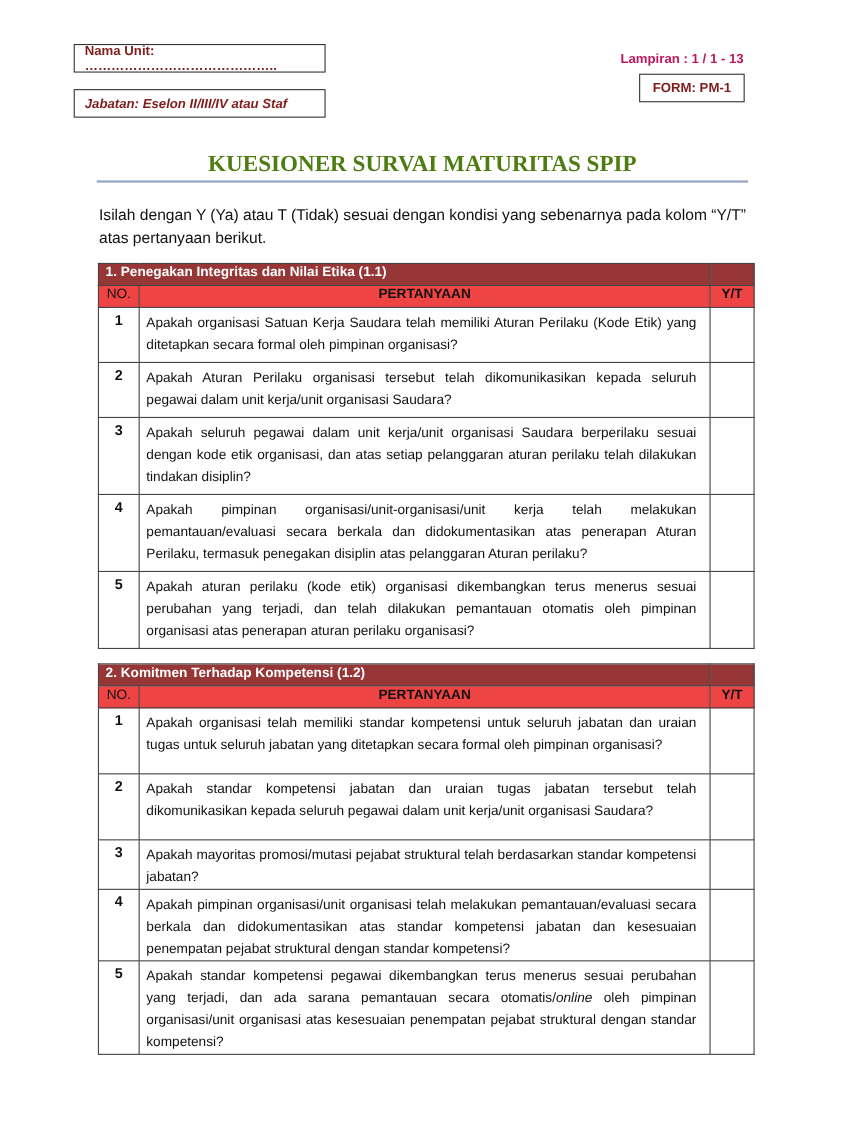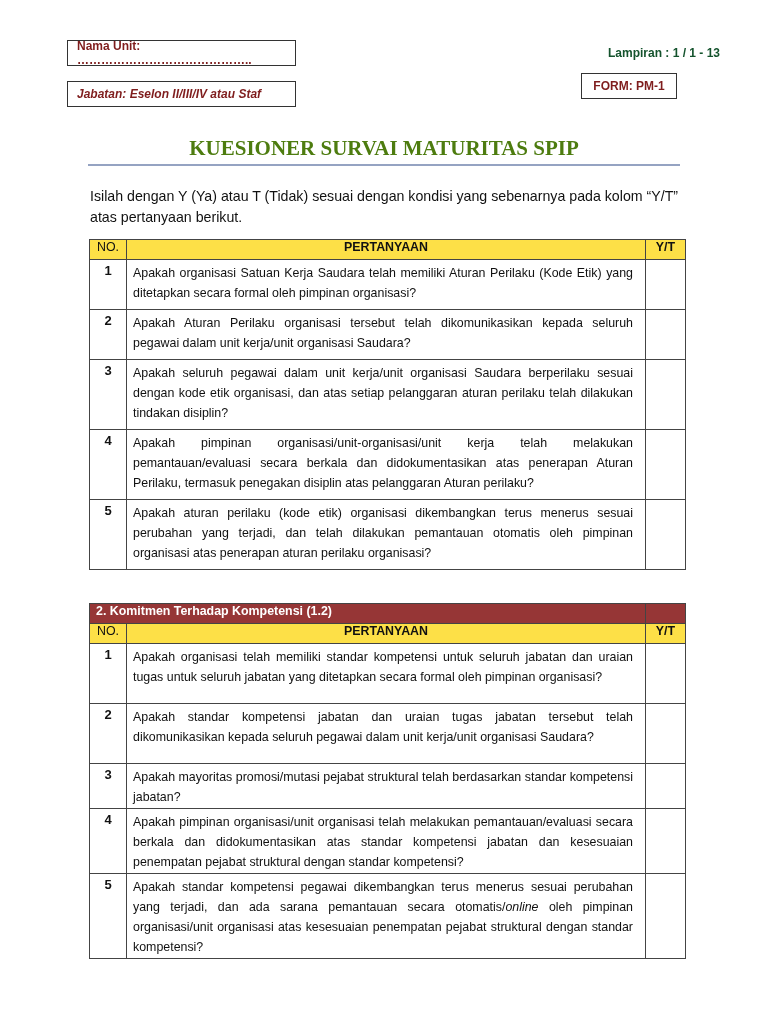--- a/index.html
+++ b/index.html
@@ -7,41 +7,41 @@
       width: 768px; height: 1024px; position: relative; overflow: hidden;
       font-family: "Liberation Sans", "DejaVu Sans", sans-serif; color: #111;
     }
     .box {
       position: absolute; border: 1.5px solid #333; background: #fff;
       font-size: 12px; font-weight: bold; color: #7f1d1d;
       display: flex; align-items: center; box-sizing: border-box; padding-left: 9px;
     }
     #nama-box { left: 67px; top: 40px; width: 229px; height: 26px; }
     #jabatan-box { left: 67px; top: 81px; width: 229px; height: 26px; font-style: italic; }
-    #form-box { left: 581px; top: 73px; width: 96px; height: 26px; padding-left: 0; justify-content: center; }
-    #lampiran { position: absolute; left: 564px; top: 46px; font-size: 12px; font-weight: bold; color: #14532d; margin-left: 44px; }
+    #form-box { left: 581px; top: 67px; width: 96px; height: 26px; padding-left: 0; justify-content: center; }
+    #lampiran { position: absolute; left: 564px; top: 46px; font-size: 12px; font-weight: bold; color: #be185d; }
     #title {
       position: absolute; left: 88px; width: 592px; top: 136px; text-align: center;
       font-family: "Liberation Serif", "DejaVu Serif", serif; font-weight: bold; font-size: 21px; color: #4d7c0f;
     }
     #title-rule { position: absolute; left: 88px; top: 164px; width: 592px; height: 2px; background: #95a3c2; }
     #intro {
       position: absolute; left: 90px; top: 186px; width: 600px;
       font-size: 14.2px; line-height: 21px; color: #111;
     }
     table.q {
       position: absolute; left: 89px; width: 597px; border-collapse: collapse;
       font-size: 12.4px; color: #111; table-layout: fixed;
     }
     #table-1 { top: 239px; }
     #table-2 { top: 603px; }
     table.q td { border: 1.5px solid #444; vertical-align: top; }
     .sec-row td { background: #963636; color: #fff; font-weight: bold; height: 19px; padding: 0 0 0 6px; vertical-align: middle; font-size: 12.4px; }
     .sec-row td.yt-blank { padding: 0; }
-    .hdr-row td { background: #fde047; height: 19px; vertical-align: middle; padding: 0; }
+    .hdr-row td { background: #ef4444; height: 19px; vertical-align: middle; padding: 0; }
     .hdr-row .no-h { text-align: center; font-weight: normal; font-size: 12.4px; }
     .hdr-row .p-h { text-align: center; font-weight: bold; }
     .hdr-row .yt-h { text-align: center; font-weight: bold; }
     td.num { text-align: center; font-weight: bold; font-size: 13px; padding-top: 3px; }
     td.qtext { padding: 3px 12px 6px 6px; line-height: 20px; text-align: justify; }
     td.ans { }
     col.c-no { width: 37px; }
     col.c-yt { width: 40px; }
   </style>
 </head>
@@ -63,20 +63,24 @@
 
 <div id="intro">Isilah dengan Y (Ya) atau T (Tidak) sesuai dengan kondisi yang sebenarnya pada kolom “Y/T” atas pertanyaan berikut.</div>
 
 <table id="table-1" class="q">
   <colgroup>
       <col class="c-no">
       <col>
       <col class="c-yt">
     </colgroup>
   <tbody>
+    <tr class="sec-row">
+      <td colspan="2">1.  Penegakan Integritas dan Nilai Etika (1.1)</td>
+      <td class="yt-blank"></td>
+    </tr>
     <tr class="hdr-row">
       <td class="no-h">NO.</td>
       <td class="p-h">PERTANYAAN</td>
       <td class="yt-h">Y/T</td>
     </tr>
     <tr style="height:44px">
       <td class="num">1</td>
       <td class="qtext">Apakah organisasi Satuan Kerja Saudara telah memiliki Aturan Perilaku (Kode Etik) yang ditetapkan secara formal oleh pimpinan organisasi?</td>
       <td class="ans"></td>
     </tr>

